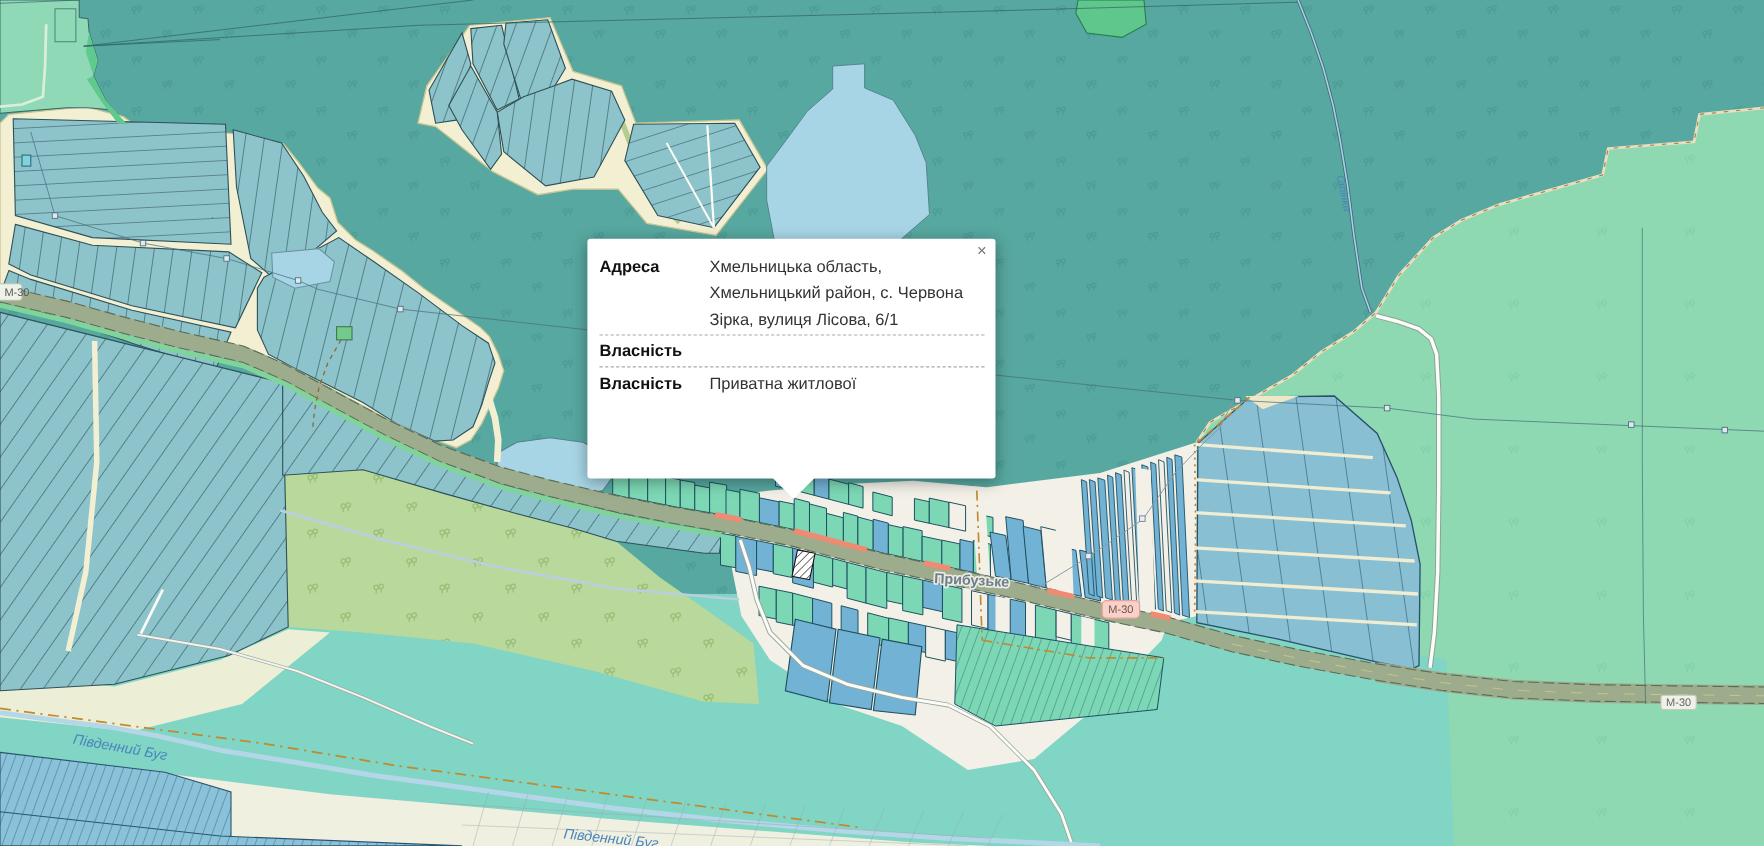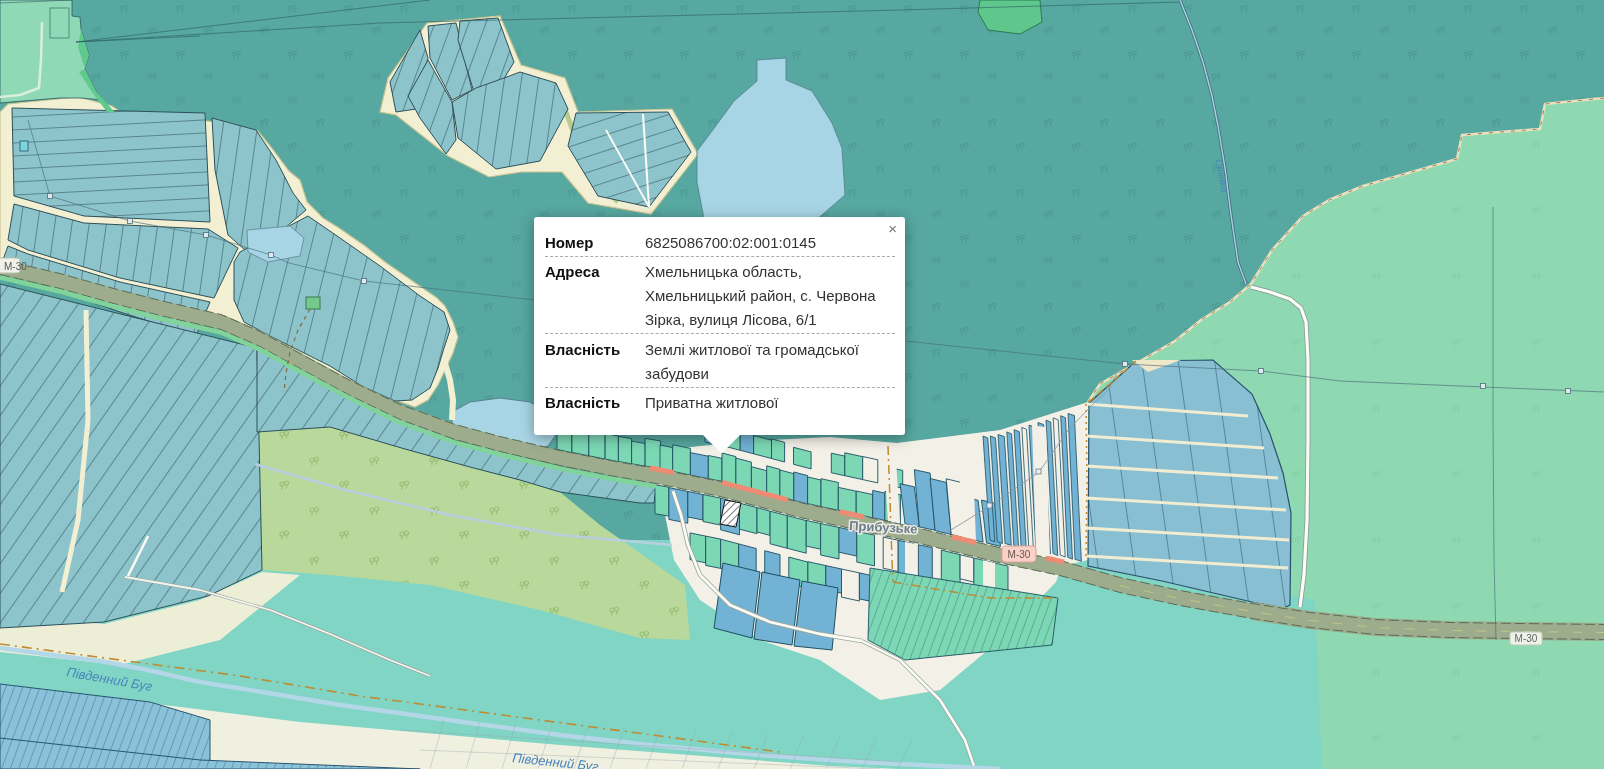--- a/index.html
+++ b/index.html
@@ -315,29 +315,24 @@
       <text x="1526" y="642" font-family="Liberation Sans, sans-serif" font-size="10" fill="#666" font-weight="normal" text-anchor="middle">М-30</text>
       <rect x="-12.0" y="258.0" width="32.0" height="15.0" fill="#f0f2ea" stroke="#b8c4b0" stroke-width="1" rx="3"></rect>
       <text x="4" y="269.5" font-family="Liberation Sans, sans-serif" font-size="10" fill="#555" font-weight="normal" text-anchor="start">М-30</text>
       <text x="1215" y="160" font-family="Liberation Sans, sans-serif" font-size="10" fill="#4a85bd" font-weight="normal" font-style="italic" text-anchor="start" transform="rotate(78 1215 160)">Стінка</text>
       <text x="66" y="676" font-family="Liberation Sans, sans-serif" font-size="13" fill="#4a85bd" font-weight="normal" font-style="italic" text-anchor="start" transform="rotate(10 66 676)">Південний Буг</text>
       <text x="512" y="762" font-family="Liberation Sans, sans-serif" font-size="13" fill="#4a85bd" font-weight="normal" font-style="italic" text-anchor="start" transform="rotate(6 512 762)">Південний Буг</text>
     </svg>
 <div class="popup">
   <div class="close">×</div>
   <div class="row">
-        <div class="lab">Номер</div>
-        <div class="val">6825086700:02:001:0145</div>
-      </div>
-  <div class="row">
         <div class="lab">Адреса</div>
         <div class="val">Хмельницька область, Хмельницький район, с. Червона Зірка, вулиця Лісова, 6/1</div>
       </div>
   <div class="row">
         <div class="lab">Власність</div>
-        <div class="val">Землі житлової та громадської забудови</div>
       </div>
   <div class="row last">
         <div class="lab">Власність</div>
         <div class="val">Приватна житлової</div>
       </div>
   <div class="tail"></div>
 </div>
 </div>
 </body></html>

